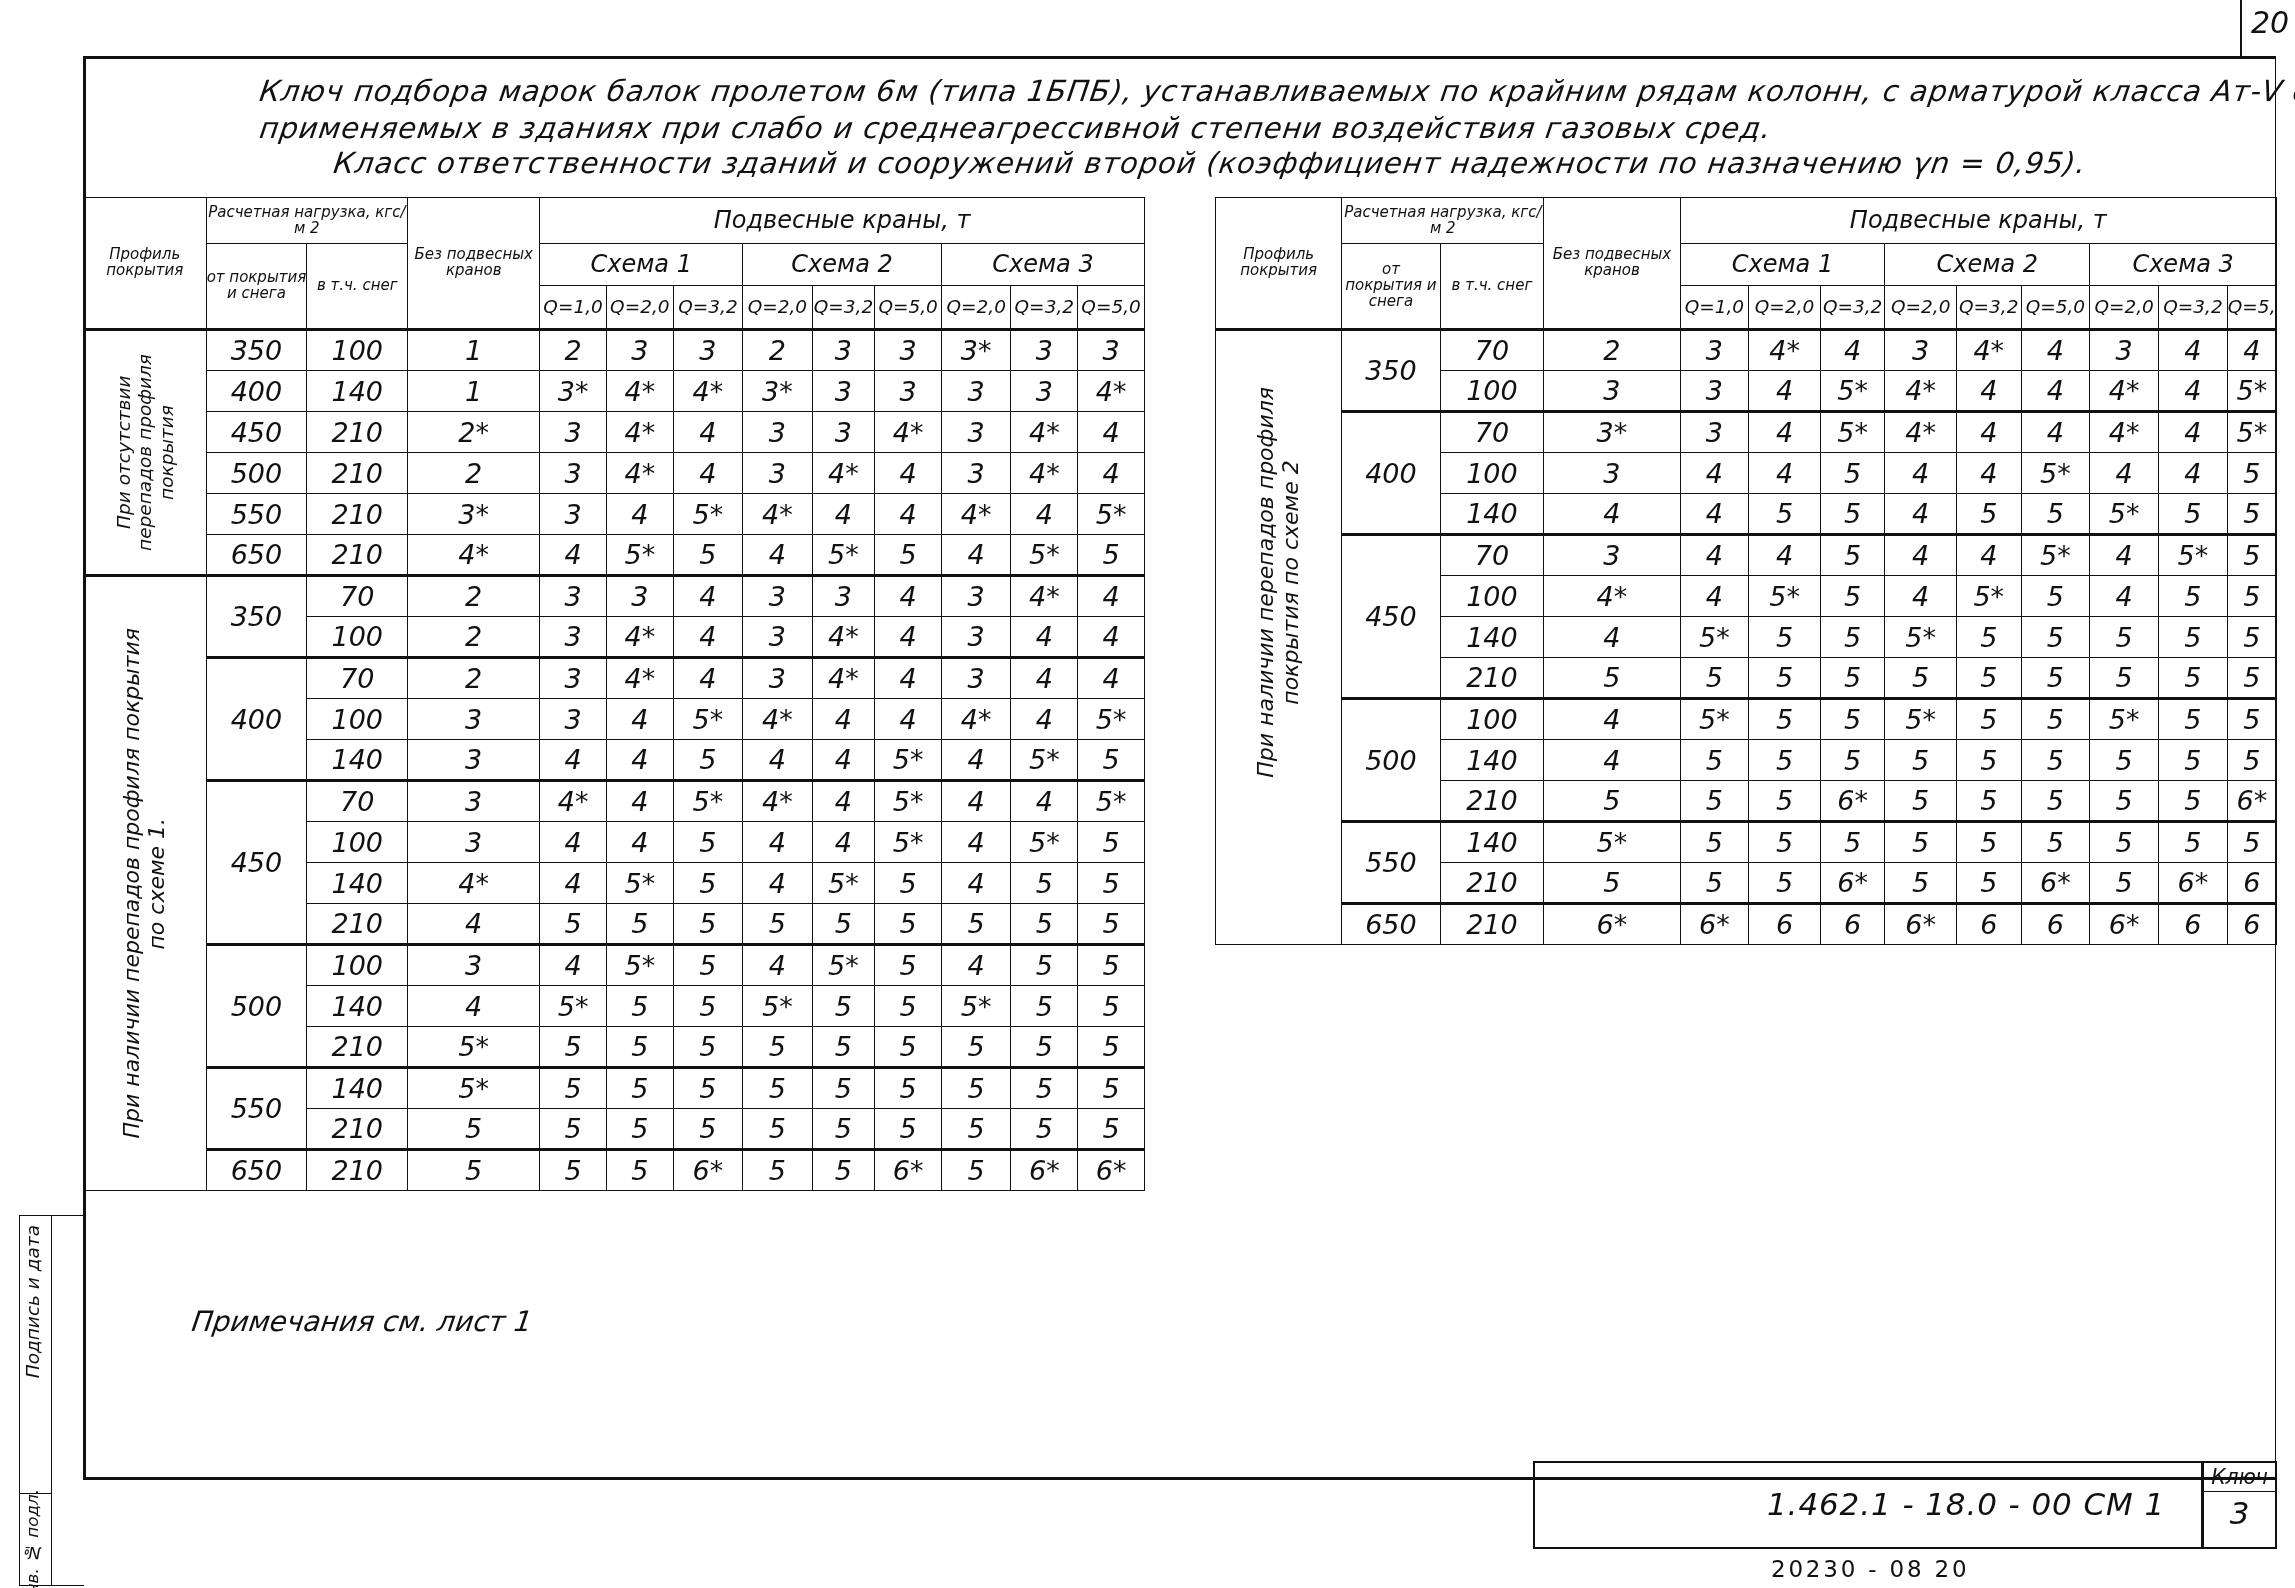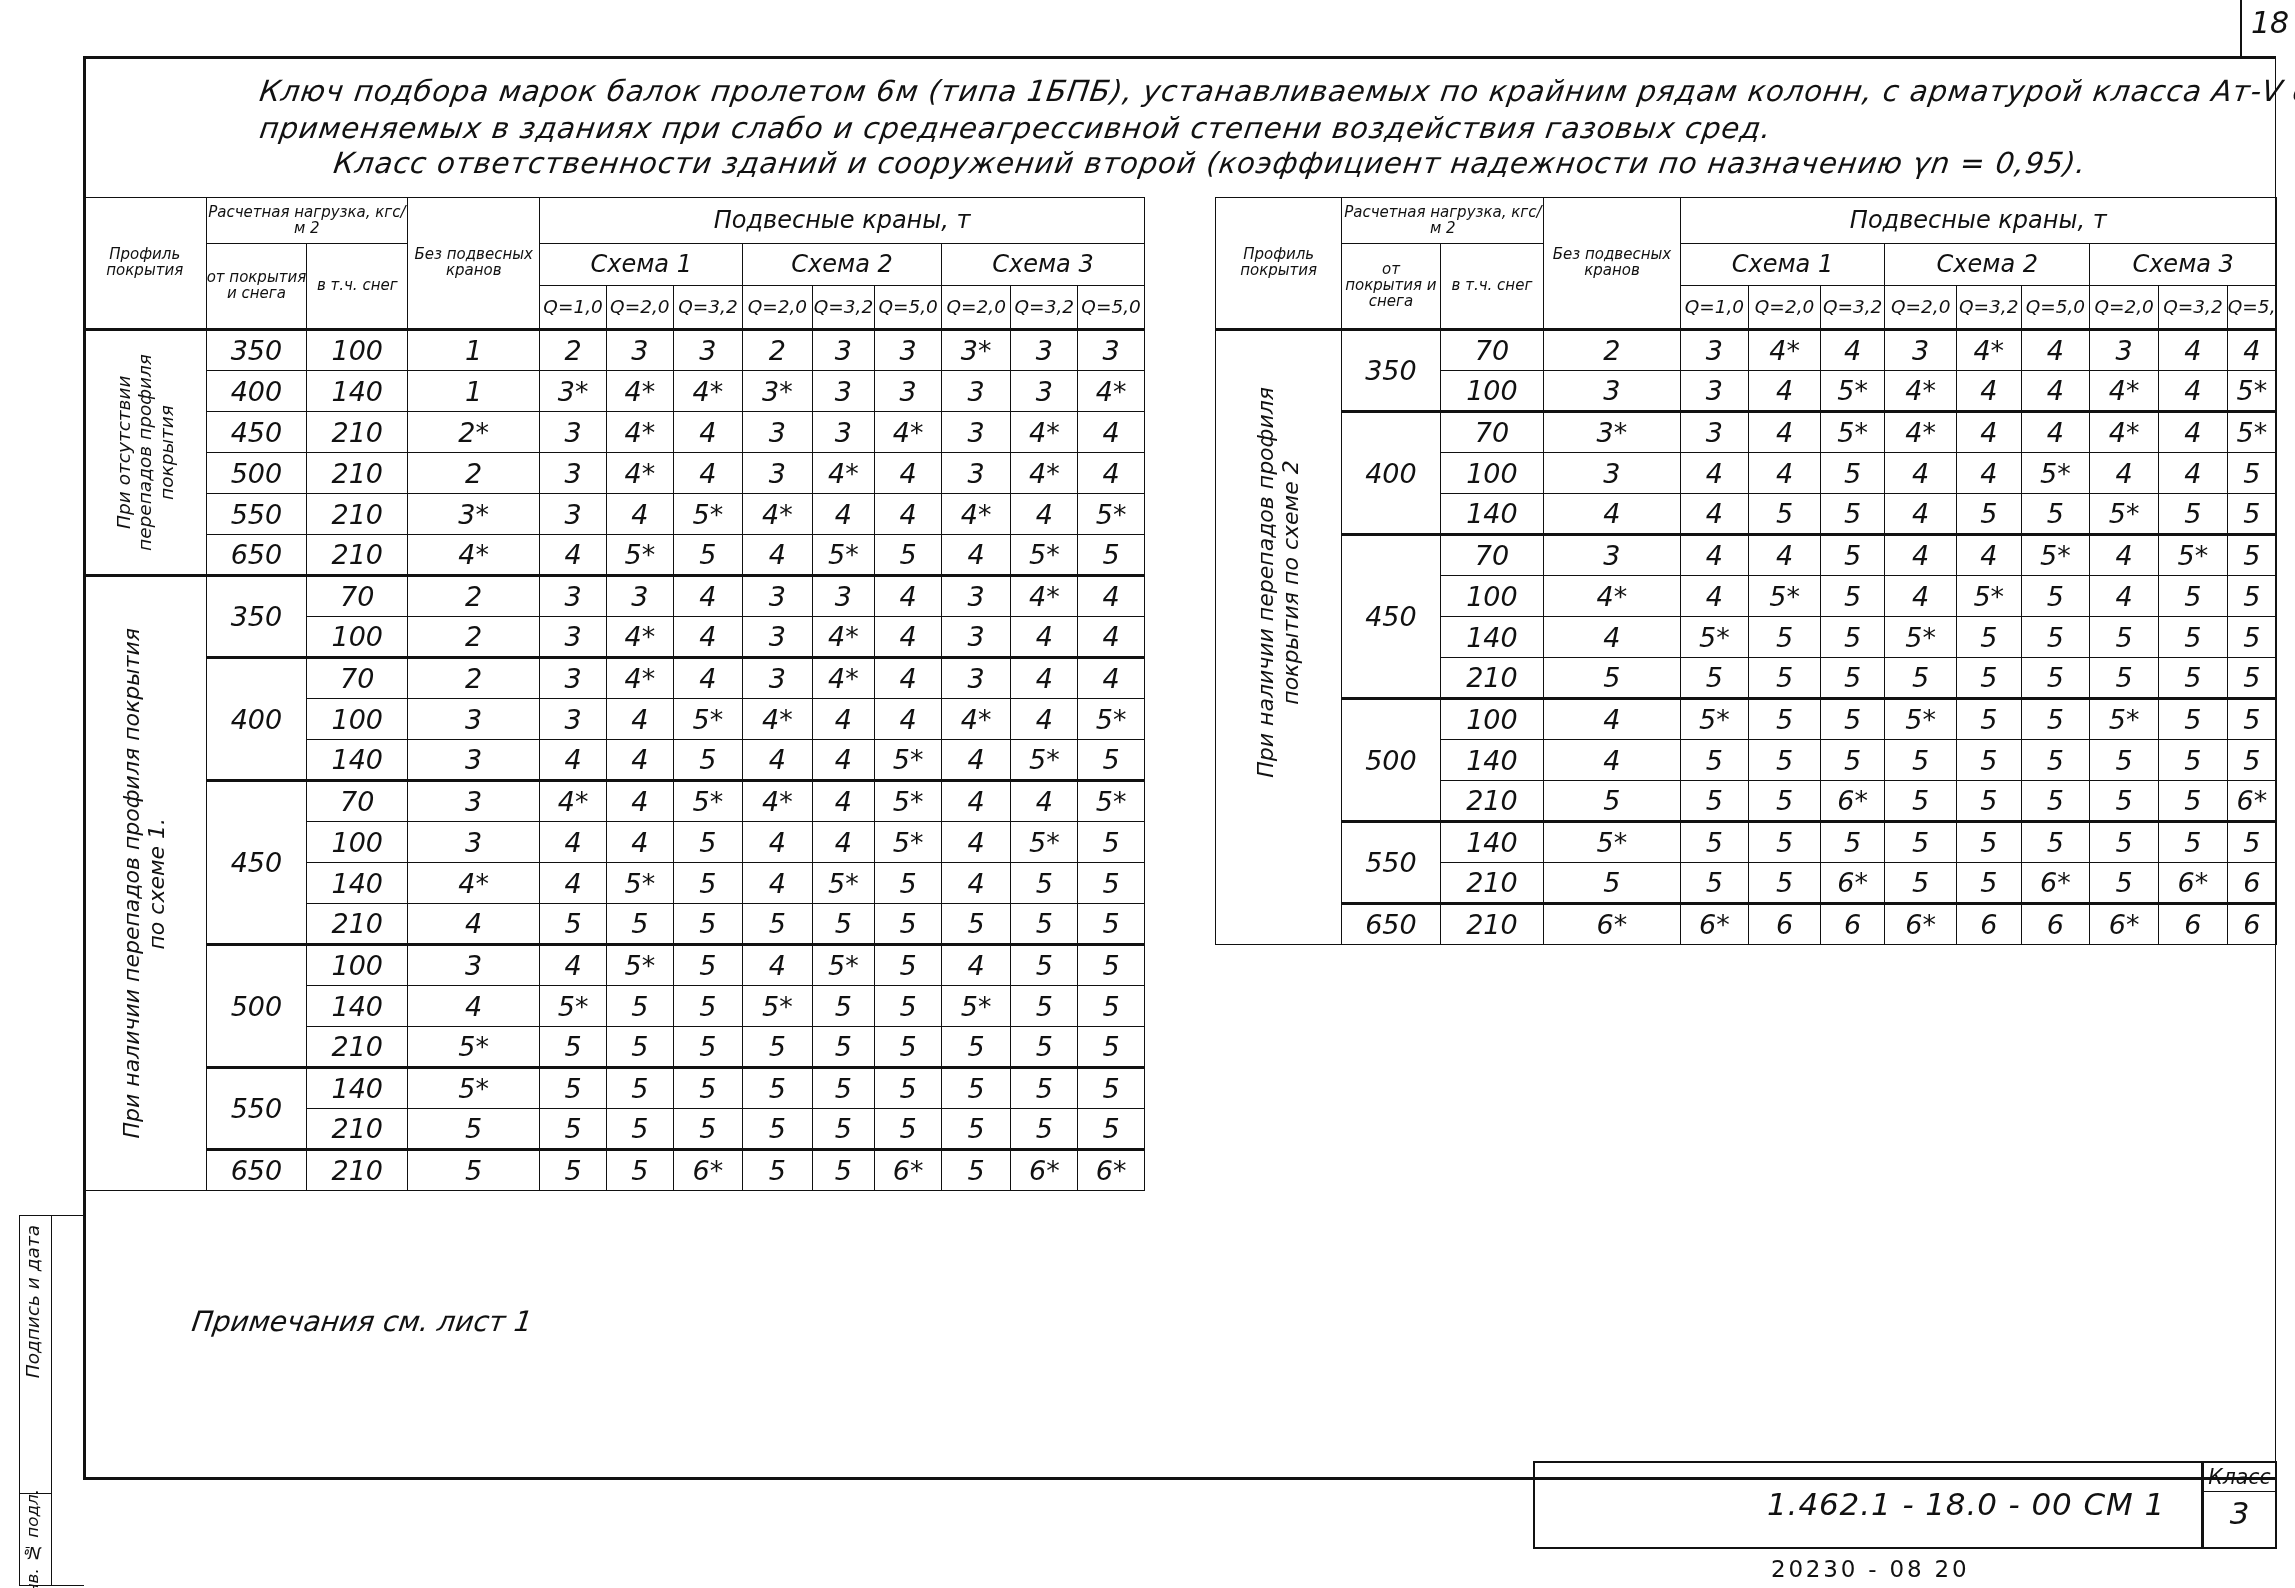--- a/index.html
+++ b/index.html
@@ -50,21 +50,21 @@
            border:2.8px solid #111; border-left:1.4px solid #111; box-sizing:border-box; }
   #sheet-label { position:absolute; left:0; right:0; top:0; height:28px; border-bottom:1.4px solid #111;
            font-size:20.4px; text-align:center; line-height:28px; }
   #sheet-num { position:absolute; left:0; right:0; top:32px; text-align:center; font-size:31px; }
   #archive-code { position:absolute; left:1771px; top:1556px; font-size:23px; letter-spacing:2.8px; font-style:normal; }
 </style>
 </head>
 <body>
 
 <div id="page-num-box"></div>
-<div id="page-num" class="hand">18</div>
+<div id="page-num" class="hand">20</div>
 
 <div id="frame"></div>
 
 <div id="t1" class="title-line hand">Ключ подбора марок балок пролетом 6м (типа 1БПБ), устанавливаемых по крайним рядам колонн, с арматурой класса Ат-V ск</div>
 <div id="t2" class="title-line hand">применяемых в зданиях при слабо и среднеагрессивной степени воздействия газовых сред.</div>
 <div id="t3" class="title-line hand">Класс ответственности зданий и сооружений второй (коэффициент надежности по назначению γn = 0,95).</div>
 
 <table id="left-table" class="grid hand">
   <colgroup>
     <col style="width:90px">
@@ -664,17 +664,17 @@
     <span class="lbl hand" style="top:-4.6px;font-size:16.7px">Инв. № подл.</span>
   </div>
 </div>
 
 <div id="notes" class="hand">Примечания см. лист 1</div>
 
 <div id="stamp">
   <div id="stamp-code" class="hand">1.462.1 - 18.0 - 00 СМ 1</div>
 </div>
 <div id="sheet-box">
-  <div id="sheet-label" class="hand">Класс</div>
+  <div id="sheet-label" class="hand">Ключ</div>
   <div id="sheet-num" class="hand">3</div>
 </div>
 <div id="archive-code" class="hand">20230 - 08    20</div>
 
 
 </body></html>

